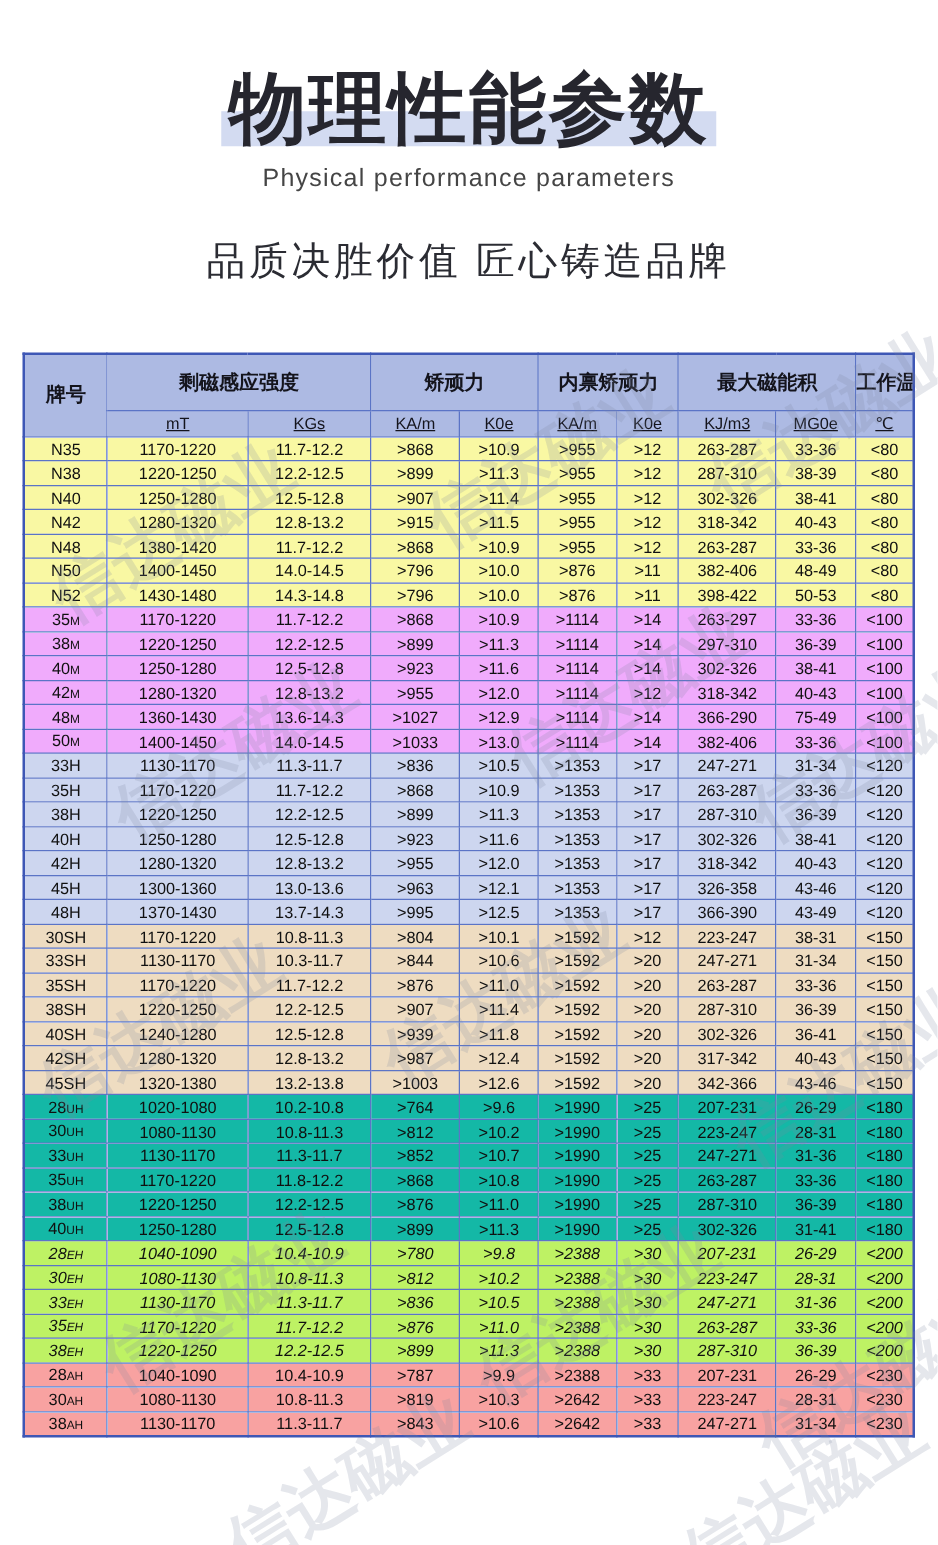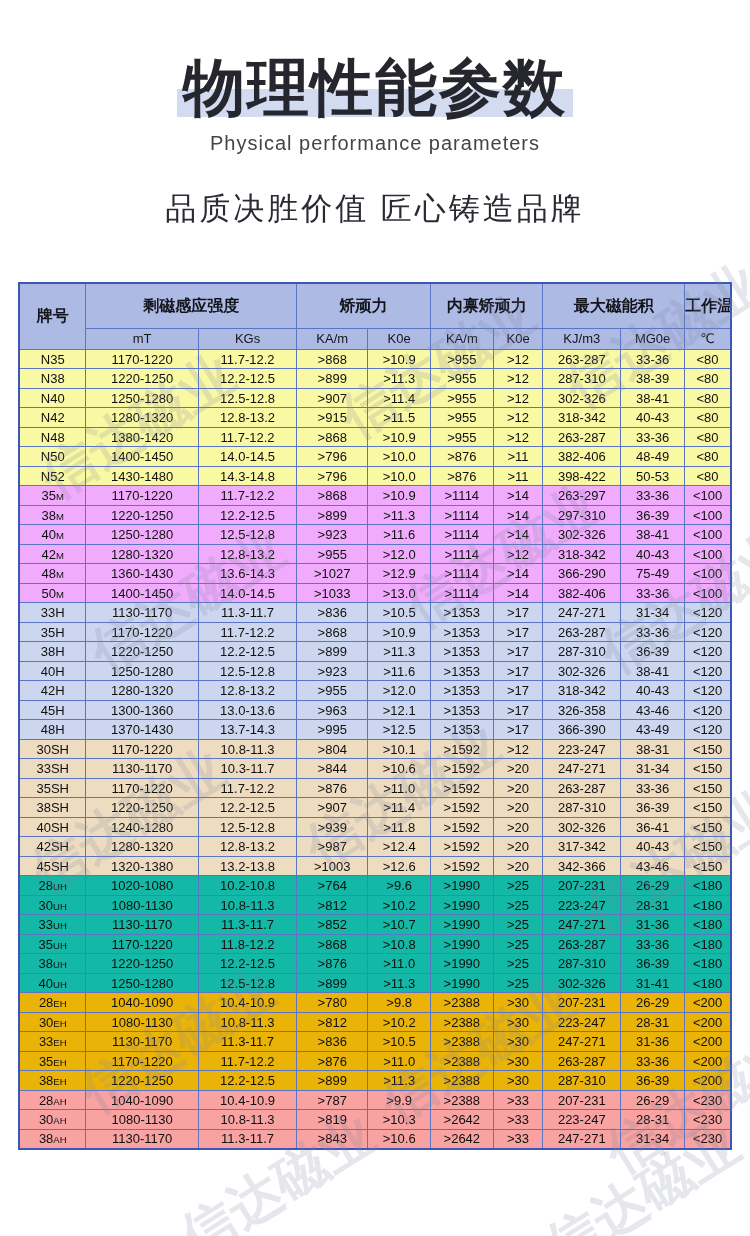--- a/index.html
+++ b/index.html
@@ -37,31 +37,31 @@
     width:714px; table-layout:fixed; border-collapse:collapse;
     border:2px solid #3e57b5;
     padding-left:20px;
   }
   table.spec th, table.spec td {
     border:1px solid #5b74c6; text-align:center; vertical-align:middle;
     padding:0; overflow:hidden; white-space:nowrap;
   }
   thead th { background:#adbae3; color:#14141c; }
   tr.group-row th { height:45px; font-size:16px; font-weight:700; }
-  tr.unit-row th  { height:21px; font-size:13px; font-weight:400; }
+  tr.unit-row th  { height:21px; font-size:13px; font-weight:400;text-decoration:underline; }
   tbody td { height:19.5px; font-size:13px; line-height:1; color:#101010; }
   tbody td.grade { font-size:13px; }
   .suffix-small { font-size:9.5px; }
 
   .band-n  td { background:#f9f8a3; }
   .band-m  td { background:#f0abfc; }
   .band-h  td { background:#cdd6ef; }
   .band-sh td { background:#eedcc1; }
   .band-uh td { background:#14b8a6; }
-  .band-eh td { background:#eab308; }
+  .band-eh td { background:#bef264;font-style:italic; }
   .band-ah td { background:#f8a2a1;margin-left:48px; }
 
   
   .wm-layer {
     position:absolute; left:0; top:0; width:750px; height:1236px;
     pointer-events:none; z-index:6; overflow:hidden;
   }
   .wm {
     position:absolute; white-space:nowrap; font-weight:700;
     font-size:54px; color:rgba(125,135,160,0.20);

